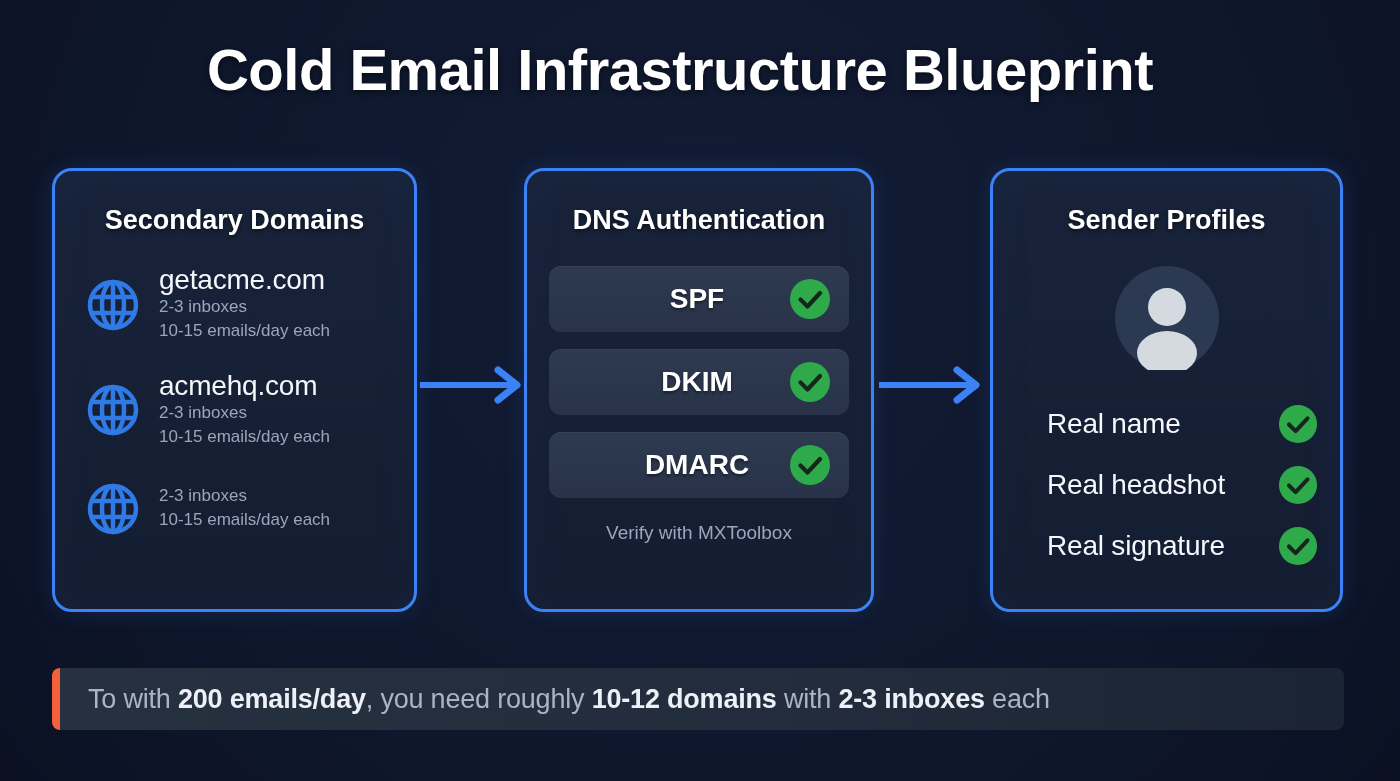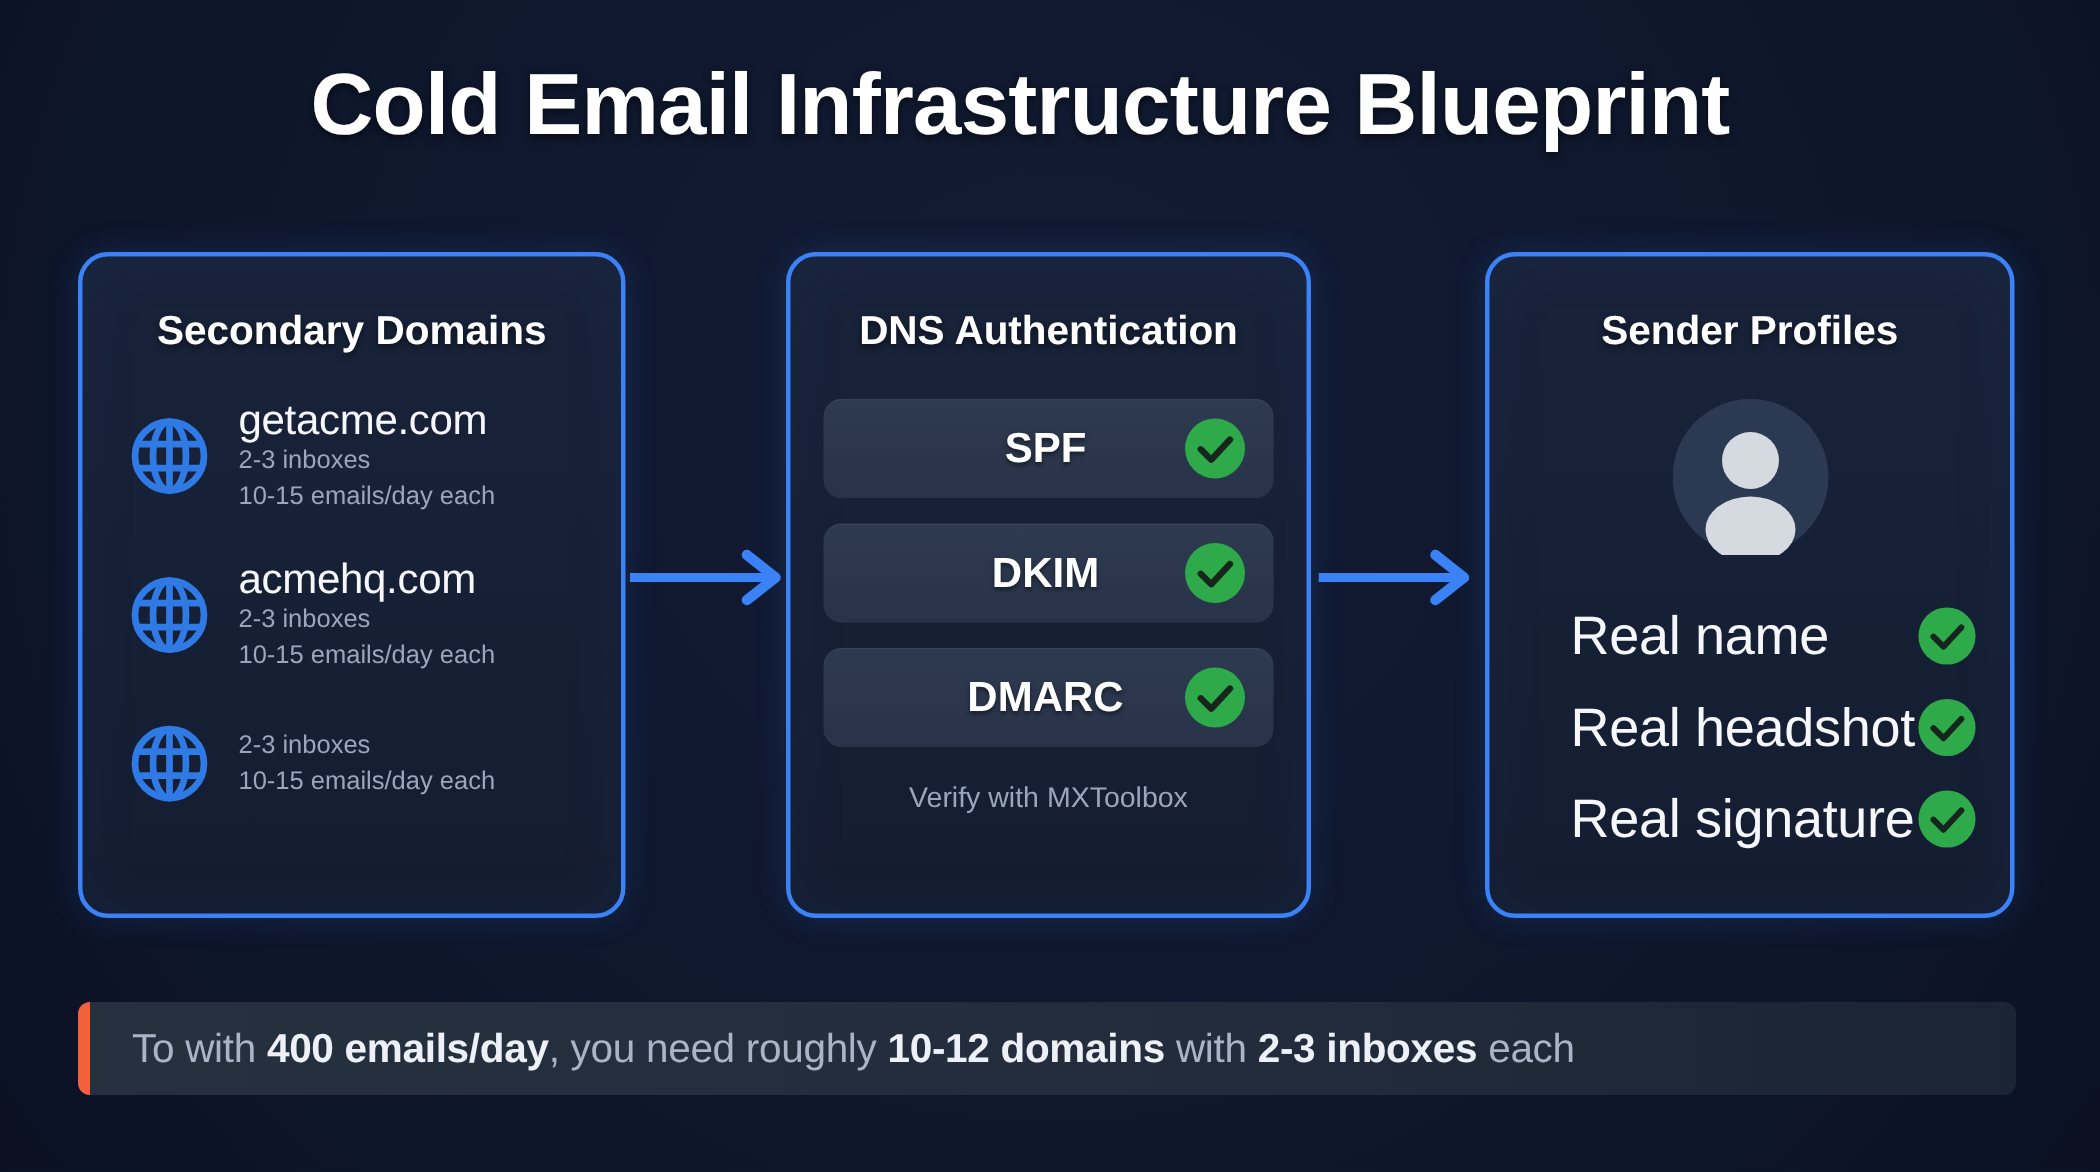--- a/index.html
+++ b/index.html
@@ -124,21 +124,21 @@
   .avatar-wrap { margin-top: 30px; display: flex; justify-content: center; }
   .profile-list { margin-top: 30px; padding: 0 22px 0 54px; }
   .profile-row {
     display: flex;
     align-items: center;
     justify-content: space-between;
     height: 48px;
     margin-bottom: 13px;
   }
   .profile-label {
-    font-size: 36px;
+    font-size: 28px;
     color: #f5f7fb;
     letter-spacing: -0.2px;
   }
 
   
   .check svg { display: block; }
 
   
   .arrow { position: absolute; }
   .arrow-1 { left: 420px; top: 365px; }
@@ -335,17 +335,17 @@
   <div class="arrow arrow-2">
     <svg width="106" height="40" viewBox="0 0 106 40">
       <line x1="0" y1="20" x2="92" y2="20" stroke="#3b82f6" stroke-width="6"></line>
       <path d="M78 5 L97 20 L78 35" fill="none" stroke="#3b82f6" stroke-width="7" stroke-linecap="round" stroke-linejoin="round"></path>
     </svg>
   </div>
 
   <div class="banner">
     <div class="banner-accent"></div>
     <div class="banner-text">
-      <span>To with </span><b>400 emails/day</b><span>, you need roughly </span><b>10-12 domains</b><span> with </span><b>2-3 inboxes</b><span> each</span>
+      <span>To with </span><b>200 emails/day</b><span>, you need roughly </span><b>10-12 domains</b><span> with </span><b>2-3 inboxes</b><span> each</span>
     </div>
   </div>
 
 </div>
 
 </body></html>

